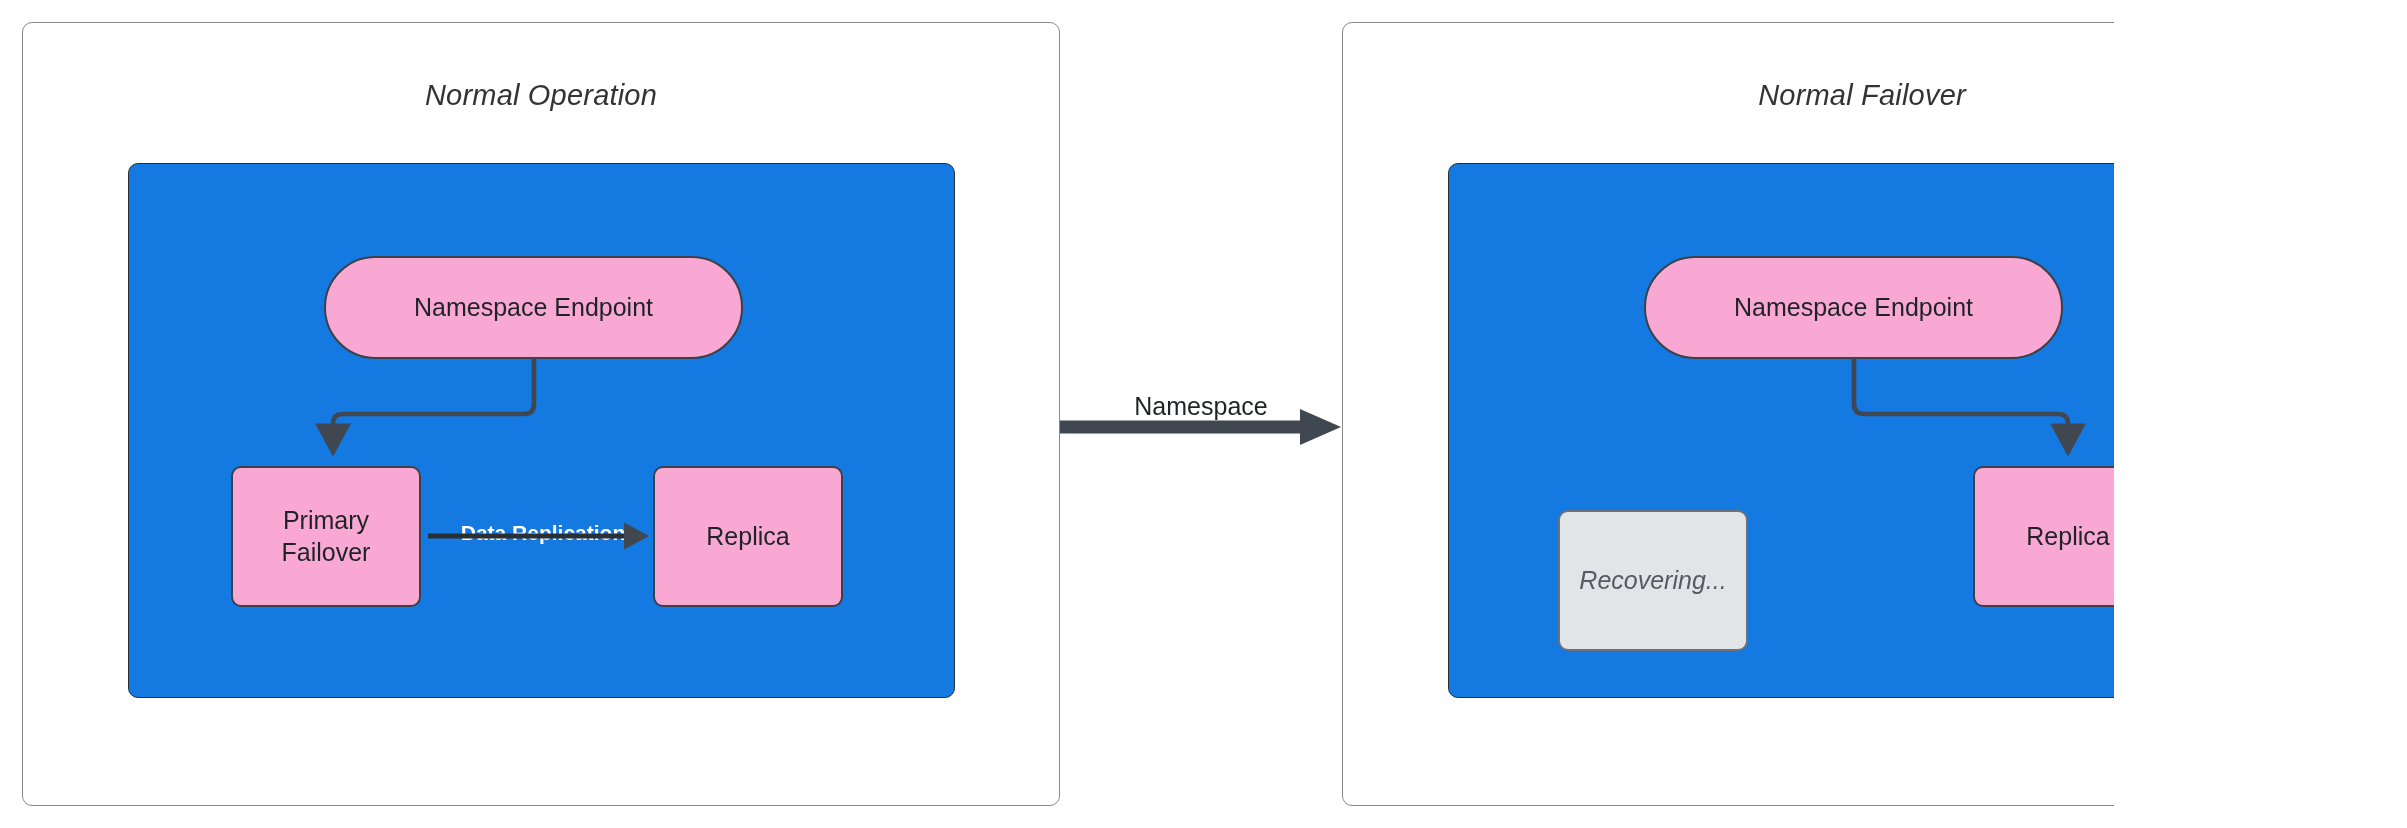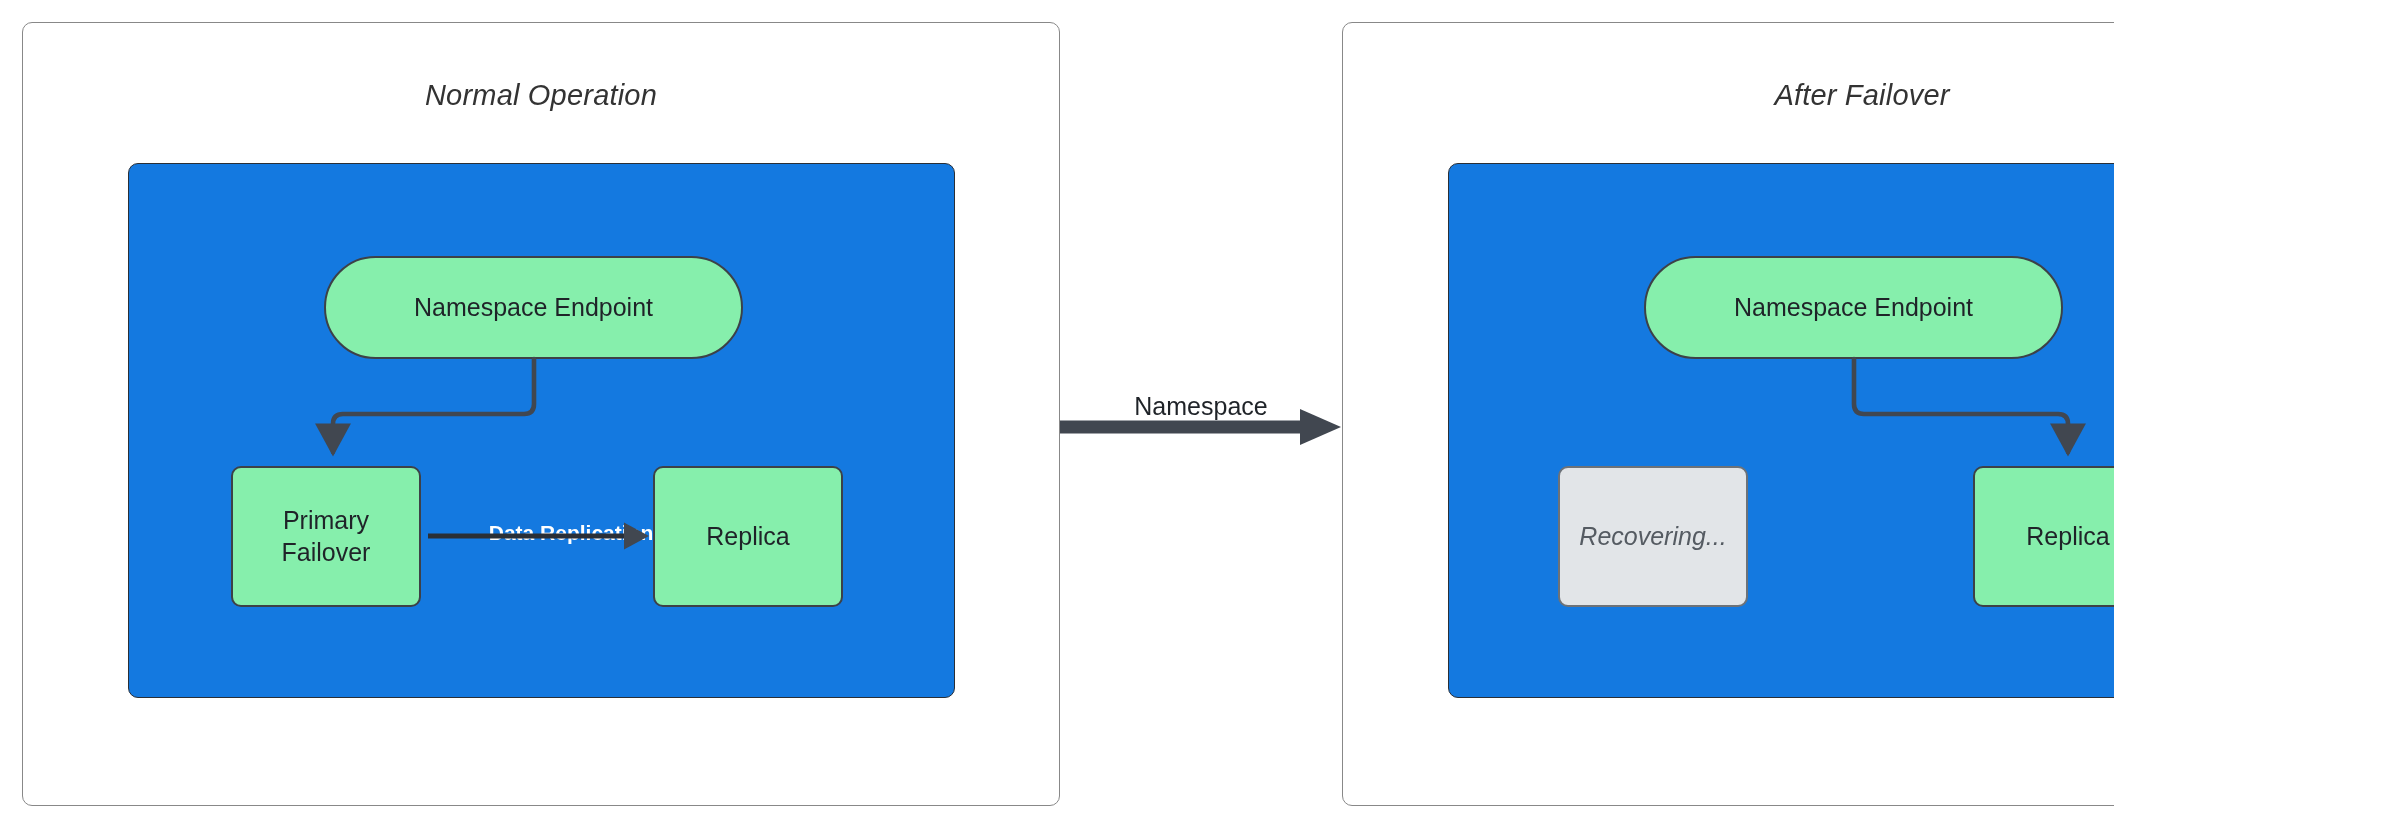--- a/index.html
+++ b/index.html
@@ -49,37 +49,38 @@
     border: 1.6px solid #2a2f36;
     border-radius: 10px;
   }
   #blue-left  { left: 128px; top: 163px; width: 827px; height: 535px; }
   #blue-right { left: 1448px; top: 163px; width: 827px; height: 535px; }
 
   
   .node {
     position: absolute;
     box-sizing: border-box;
-    background: #86efac;
+    background: #f9a8d4;
     border: 2px solid #3d4147;
     display: flex;
     align-items: center;
     justify-content: center;
     text-align: center;
     color: #1f2328;
     font-size: 25px;
     line-height: 1.25;
   }
   .pill { border-radius: 60px; }
   .rect { border-radius: 10px; }
   .node.dim {
     background: #e2e5e8;
     border-color: #6d7278;
     color: #555b62;
     font-style: italic;
+    margin-top: 44px;
   }
 
   
   #ep-left  { left: 324px;  top: 256px; width: 419px; height: 103px; }
   #ep-right { left: 1644px; top: 256px; width: 419px; height: 103px; }
 
   
   #primary-left { left: 231px;  top: 466px; width: 190px; height: 141px; }
   #replica-left { left: 653px;  top: 466px; width: 190px; height: 141px; }
   #recovering   { left: 1558px; top: 466px; width: 190px; height: 141px; }
@@ -98,21 +99,20 @@
   #data-repl-label {
     position: absolute;
     left: 455px;
     top: 521px;
     width: 176px;
     text-align: center;
     font-size: 21px;
     font-weight: bold;
     color: #ffffff;
     white-space: nowrap;
-    margin-left: 28px;
   }
 
   
   #failover-label {
     position: absolute;
     left: 1060px;
     top: 392px;
     width: 282px;
     text-align: center;
     font-size: 25px;
@@ -142,21 +142,21 @@
     </span>
   </div>
 
   <div class="node rect" id="replica-left">
     <span>Replica</span>
   </div>
 
   <div id="data-repl-label">Data Replication</div>
 
   <div class="panel" id="panel-right">
-    <div class="panel-title">After Failover</div>
+    <div class="panel-title">Normal Failover</div>
   </div>
 
   <div class="blue-box" id="blue-right"></div>
 
   <div class="node pill" id="ep-right">
     <span>Namespace Endpoint</span>
   </div>
 
   <div class="node rect dim" id="recovering">
     <span>Recovering...</span>

